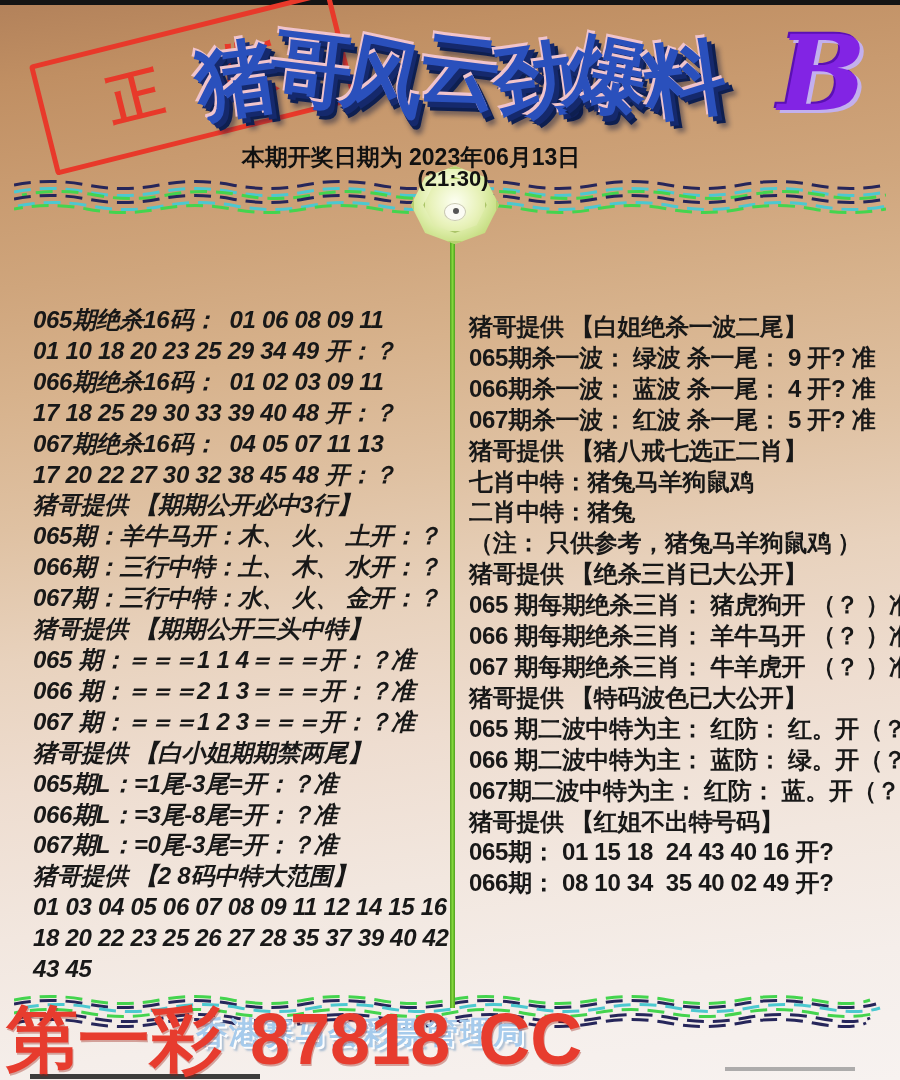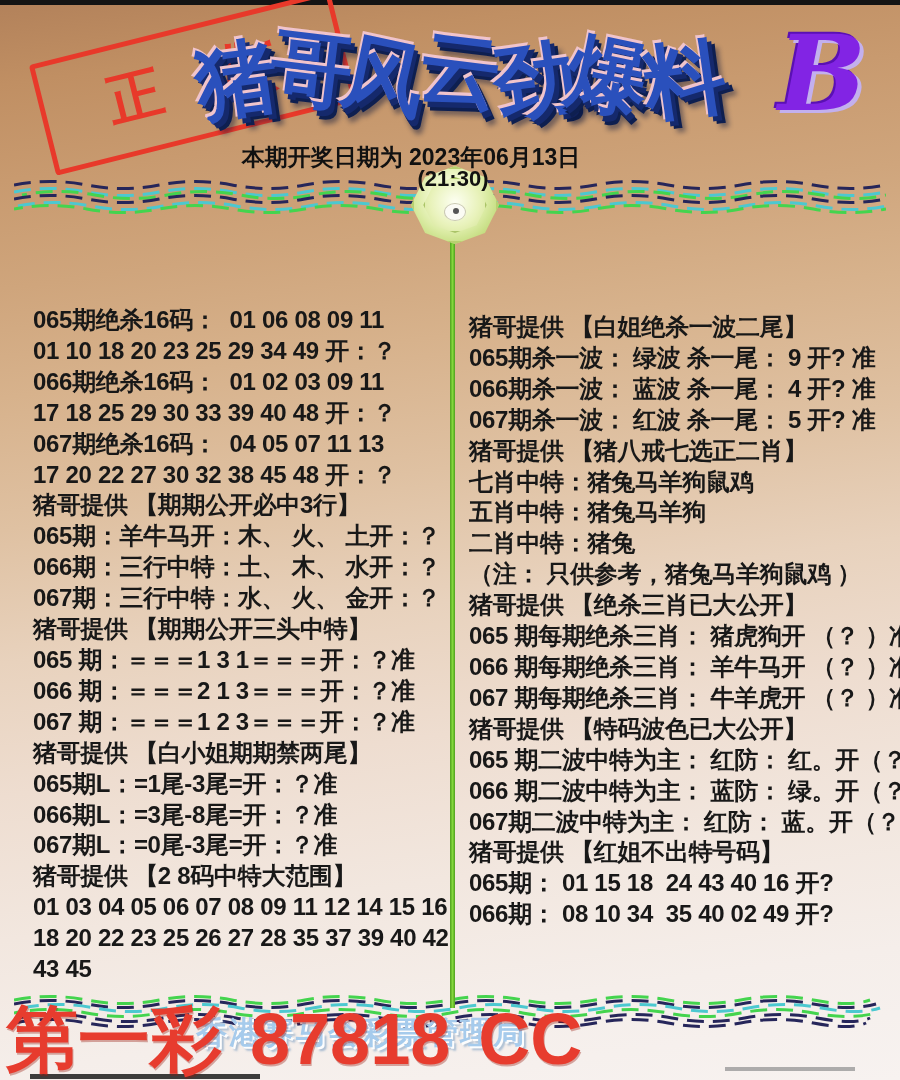--- a/index.html
+++ b/index.html
@@ -61,21 +61,21 @@
     background:radial-gradient(circle at 50% 45%, #fdfff2 0%, #e8f2ba 55%, #cde08c 100%);
     box-shadow:inset 0 0 0 2px #aac468;}
   .emblem-core{position:absolute;left:50%;top:46%;width:22px;height:18px;margin-left:-11px;
     border-radius:50%;background:#fbfbf4;box-shadow:inset 0 0 0 1px #c9c9b0;}
   .emblem-dot{position:absolute;left:9px;top:5px;width:6px;height:6px;border-radius:50%;background:#555;}
   .stem{position:absolute;left:450px;top:205px;width:5px;height:803px;z-index:2;
     background:linear-gradient(90deg,#4f9e1f,#83d83c 50%,#4f9e1f);}
 
   
   .col{position:absolute;z-index:3;}
-  .col-left{left:33px;top:305px;width:418px;}
+  .col-left{left:33px;top:305px;width:418px;font-style:italic;}
   .col-right{left:469px;top:312px;width:424px;}
   .tline{font-size:24px;line-height:30.9px;font-weight:700;letter-spacing:-0.3px;
     white-space:pre;color:#181818;}
 
   
   .issuer{position:absolute;left:196px;top:1012px;z-index:7;
     font-size:31px;font-weight:700;letter-spacing:2px;color:var(--issuer_blue);
     text-shadow:2px 2px 0 #fdfdfd,4px 4px 2px rgba(110,150,190,.55);}
   .watermark{position:absolute;left:6px;top:992px;z-index:8;
     font-size:72px;font-weight:700;letter-spacing:0px;word-spacing:8px;
@@ -136,40 +136,39 @@
       <div class="tline">01 10 18 20 23 25 29 34 49 开：？</div>
       <div class="tline">066期绝杀16码：  01 02 03 09 11</div>
       <div class="tline">17 18 25 29 30 33 39 40 48 开：？</div>
       <div class="tline">067期绝杀16码：  04 05 07 11 13</div>
       <div class="tline">17 20 22 27 30 32 38 45 48 开：？</div>
       <div class="tline">猪哥提供 【期期公开必中3行】</div>
       <div class="tline">065期：羊牛马开：木、 火、 土开：？</div>
       <div class="tline">066期：三行中特：土、 木、 水开：？</div>
       <div class="tline">067期：三行中特：水、 火、 金开：？</div>
       <div class="tline">猪哥提供 【期期公开三头中特】</div>
-      <div class="tline">065 期：＝＝＝1 3 1＝＝＝开：？准</div>
+      <div class="tline">065 期：＝＝＝1 1 4＝＝＝开：？准</div>
       <div class="tline">066 期：＝＝＝2 1 3＝＝＝开：？准</div>
       <div class="tline">067 期：＝＝＝1 2 3＝＝＝开：？准</div>
       <div class="tline">猪哥提供 【白小姐期期禁两尾】</div>
       <div class="tline">065期L：=1尾-3尾=开：？准</div>
       <div class="tline">066期L：=3尾-8尾=开：？准</div>
       <div class="tline">067期L：=0尾-3尾=开：？准</div>
       <div class="tline">猪哥提供 【2 8码中特大范围】</div>
       <div class="tline">01 03 04 05 06 07 08 09 11 12 14 15 16</div>
       <div class="tline">18 20 22 23 25 26 27 28 35 37 39 40 42</div>
       <div class="tline">43 45</div>
     </div>
   <div class="col col-right">
       <div class="tline">猪哥提供 【白姐绝杀一波二尾】</div>
       <div class="tline">065期杀一波： 绿波 杀一尾： 9 开? 准</div>
       <div class="tline">066期杀一波： 蓝波 杀一尾： 4 开? 准</div>
       <div class="tline">067期杀一波： 红波 杀一尾： 5 开? 准</div>
       <div class="tline">猪哥提供 【猪八戒七选正二肖】</div>
       <div class="tline">七肖中特：猪兔马羊狗鼠鸡</div>
-      <div class="tline">五肖中特：猪兔马羊狗</div>
       <div class="tline">二肖中特：猪兔</div>
       <div class="tline">（注： 只供参考，猪兔马羊狗鼠鸡 ）</div>
       <div class="tline">猪哥提供 【绝杀三肖已大公开】</div>
       <div class="tline">065 期每期绝杀三肖： 猪虎狗开 （？ ）准</div>
       <div class="tline">066 期每期绝杀三肖： 羊牛马开 （？ ）准</div>
       <div class="tline">067 期每期绝杀三肖： 牛羊虎开 （？ ）准</div>
       <div class="tline">猪哥提供 【特码波色已大公开】</div>
       <div class="tline">065 期二波中特为主： 红防： 红。开（？）</div>
       <div class="tline">066 期二波中特为主： 蓝防： 绿。开（？）</div>
       <div class="tline">067期二波中特为主： 红防： 蓝。开（？）</div>

